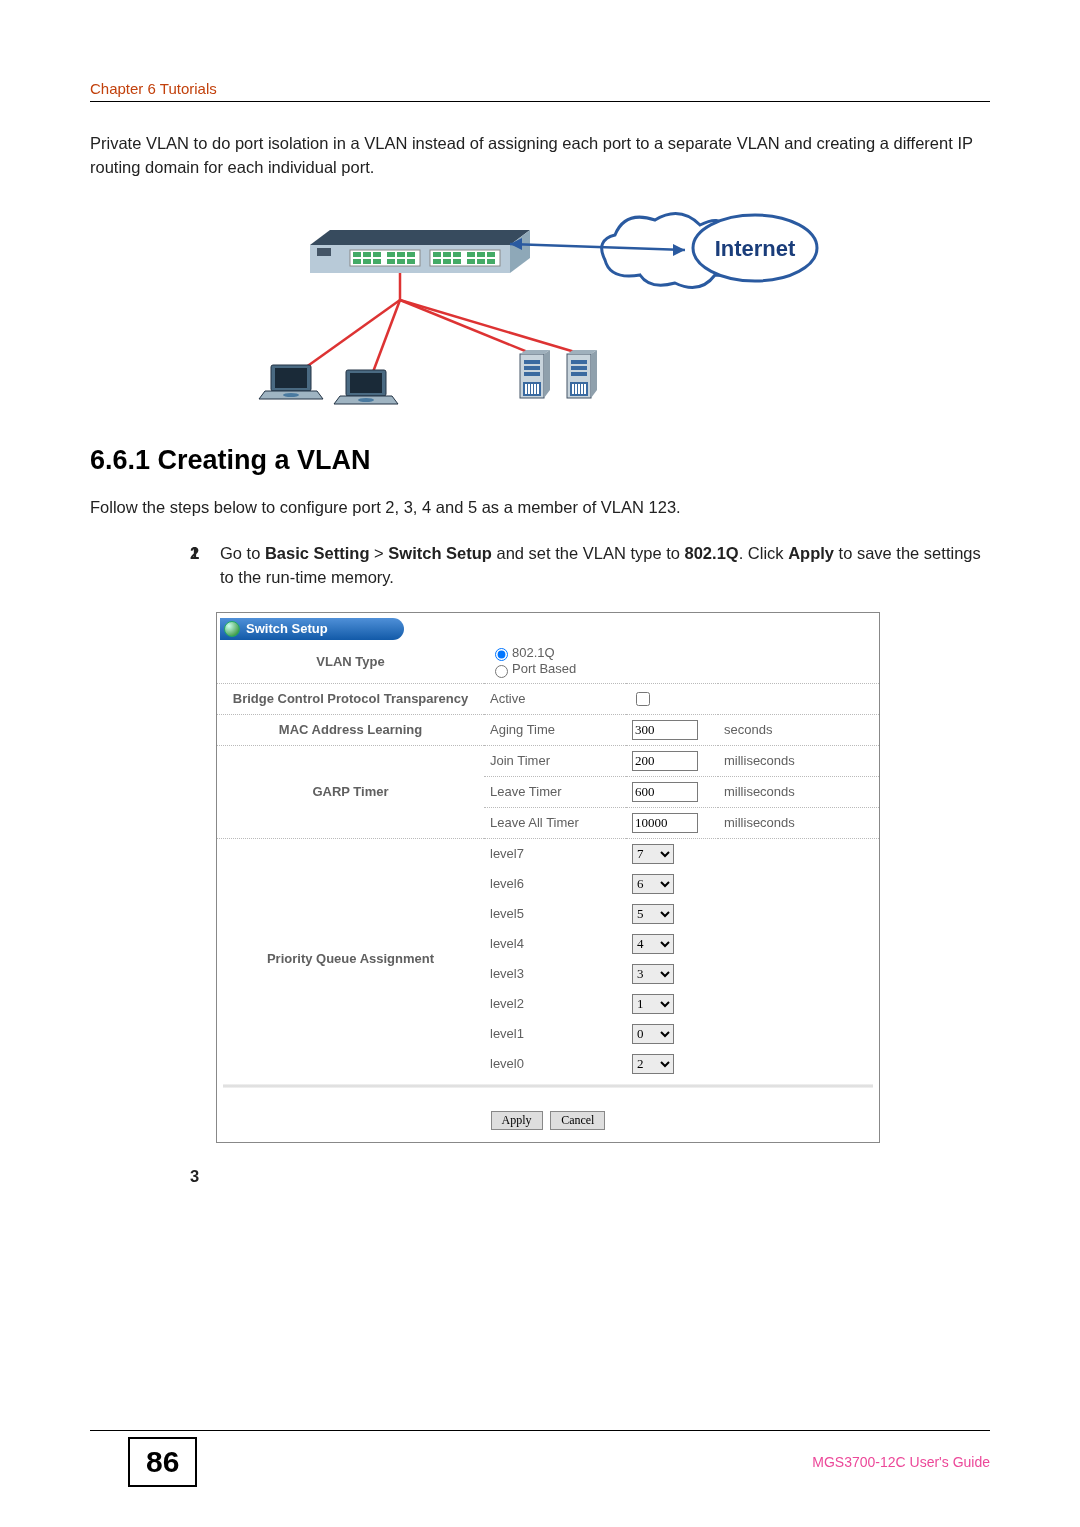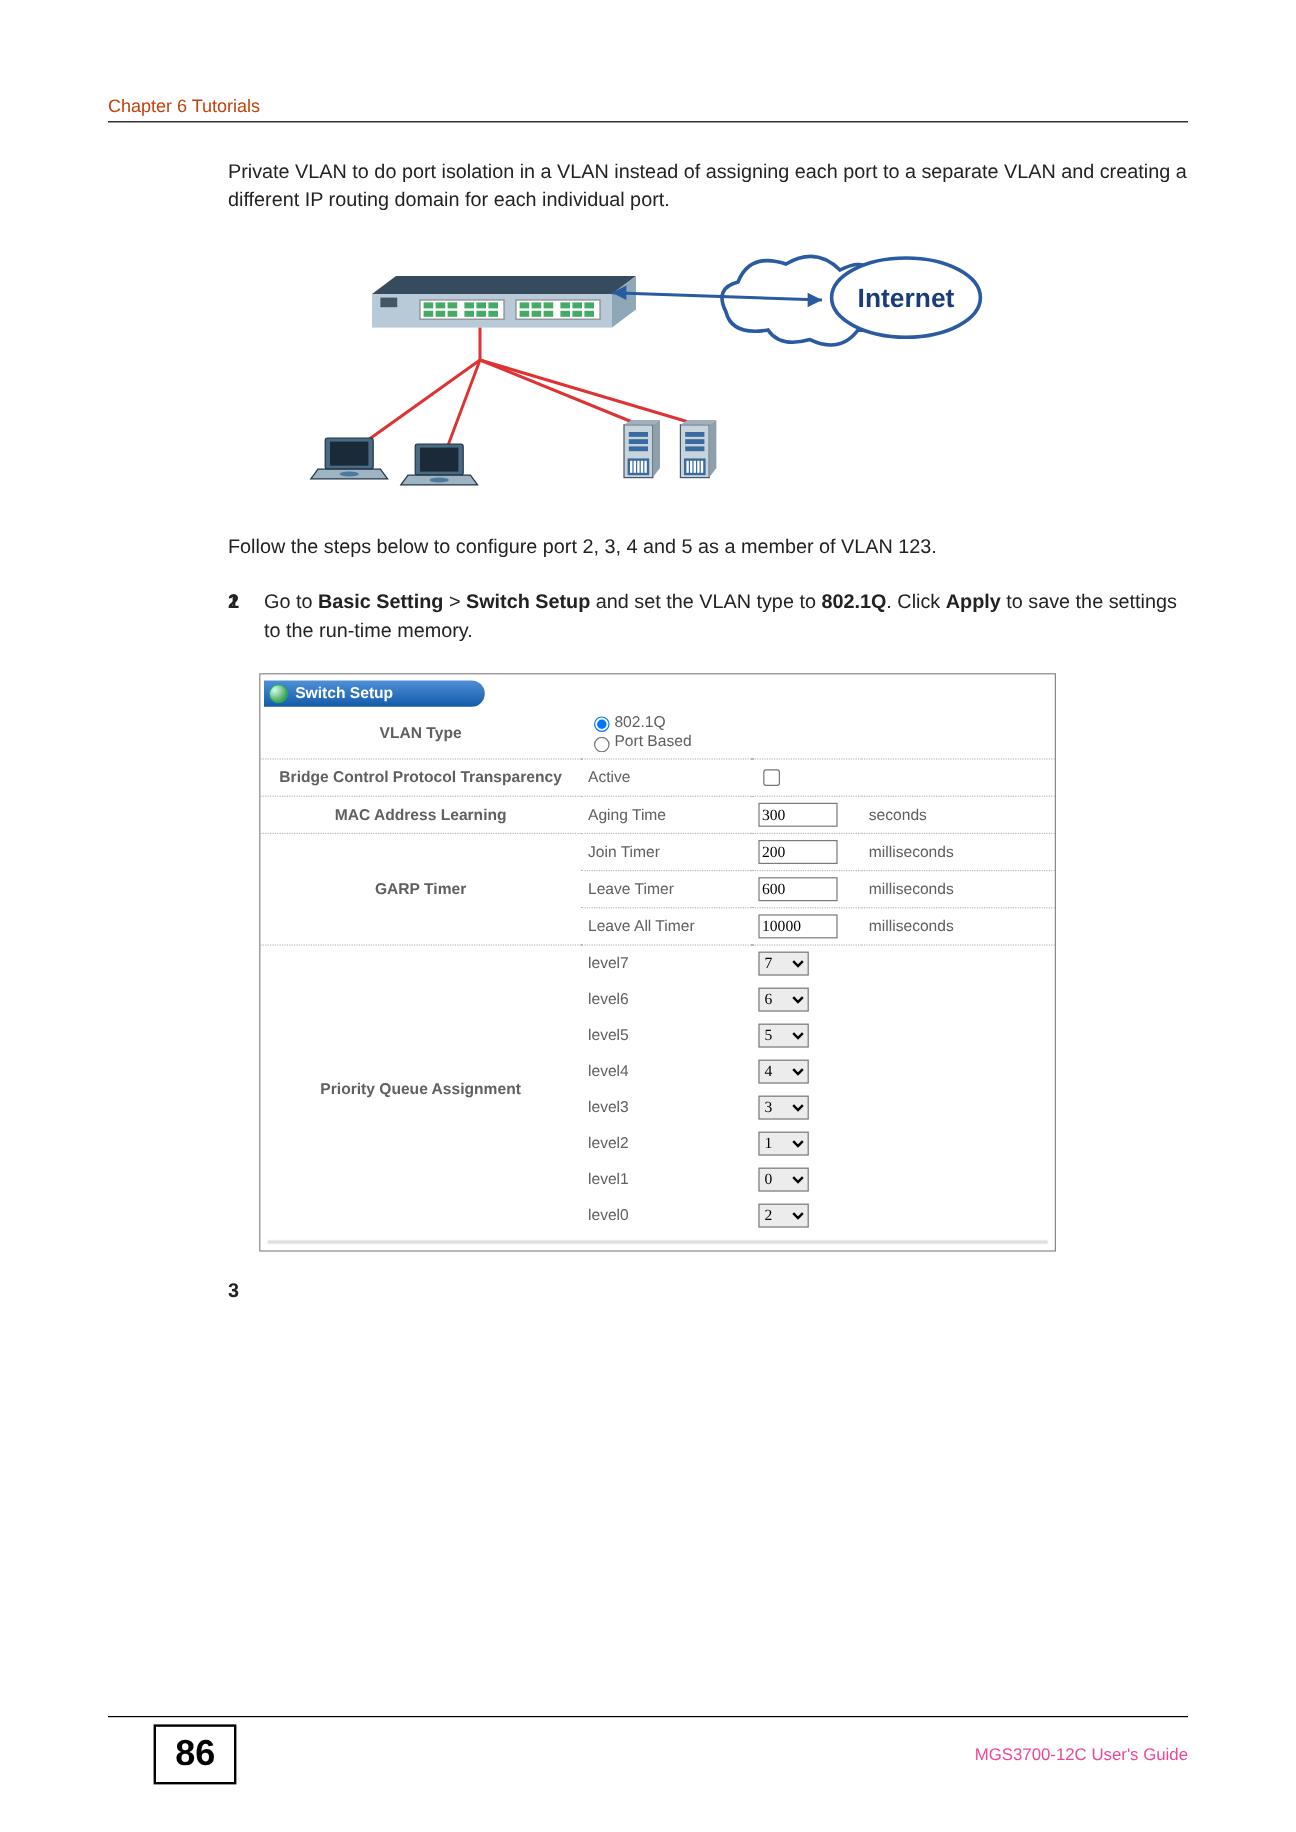--- a/index.html
+++ b/index.html
@@ -19,21 +19,20 @@
   .chapter-header {
     font-size: 15px;
     color: #c2410c;
     border-bottom: 1px solid #000;
     padding-bottom: 4px;
     margin-bottom: 30px;
   }
   .body-text {
     font-size: 16.5px;
     color: #222;
-    margin-left: 100px;
     margin-right: 0;
     line-height: 1.45;
     margin-bottom: 20px;
   }
   .diagram {
     display: block;
     margin: 20px auto 30px auto;
   }
   .section-heading {
     font-size: 27px;
@@ -237,20 +236,21 @@
           <rect x="5" y="34" width="2" height="10"></rect>
           <rect x="8" y="34" width="2" height="10"></rect>
           <rect x="11" y="34" width="2" height="10"></rect>
           <rect x="14" y="34" width="2" height="10"></rect>
           <rect x="17" y="34" width="2" height="10"></rect>
         </g>
     </g>
   </svg>
 
 
+  <h2 class="section-heading">6.6.1  Creating a VLAN</h2>
 
   <p class="body-text">Follow the steps below to configure port 2, 3, 4 and 5 as a member of VLAN 123.</p>
 
   <ol class="step-list">
     <li>
       <span class="num">1</span>
     </li>
     <li>
       <span class="num">2</span>
       <span>
@@ -334,20 +334,24 @@
             <td>level0</td>
             <td colspan="2"><select class="ss-select"><option>2</option></select></td>
           </tr>
       <tr>
             <td colspan="4">
               <div class="ss-sep"></div>
             </td>
           </tr>
     </tbody>
       </table>
+    <div class="ss-buttons">
+      <button class="ss-btn">Apply</button>
+      <button class="ss-btn">Cancel</button>
+    </div>
   </div>
 
   <ol class="step-list" start="3">
     <li>
       <span class="num">3</span>
     </li>
   </ol>
 
 </div>
 

